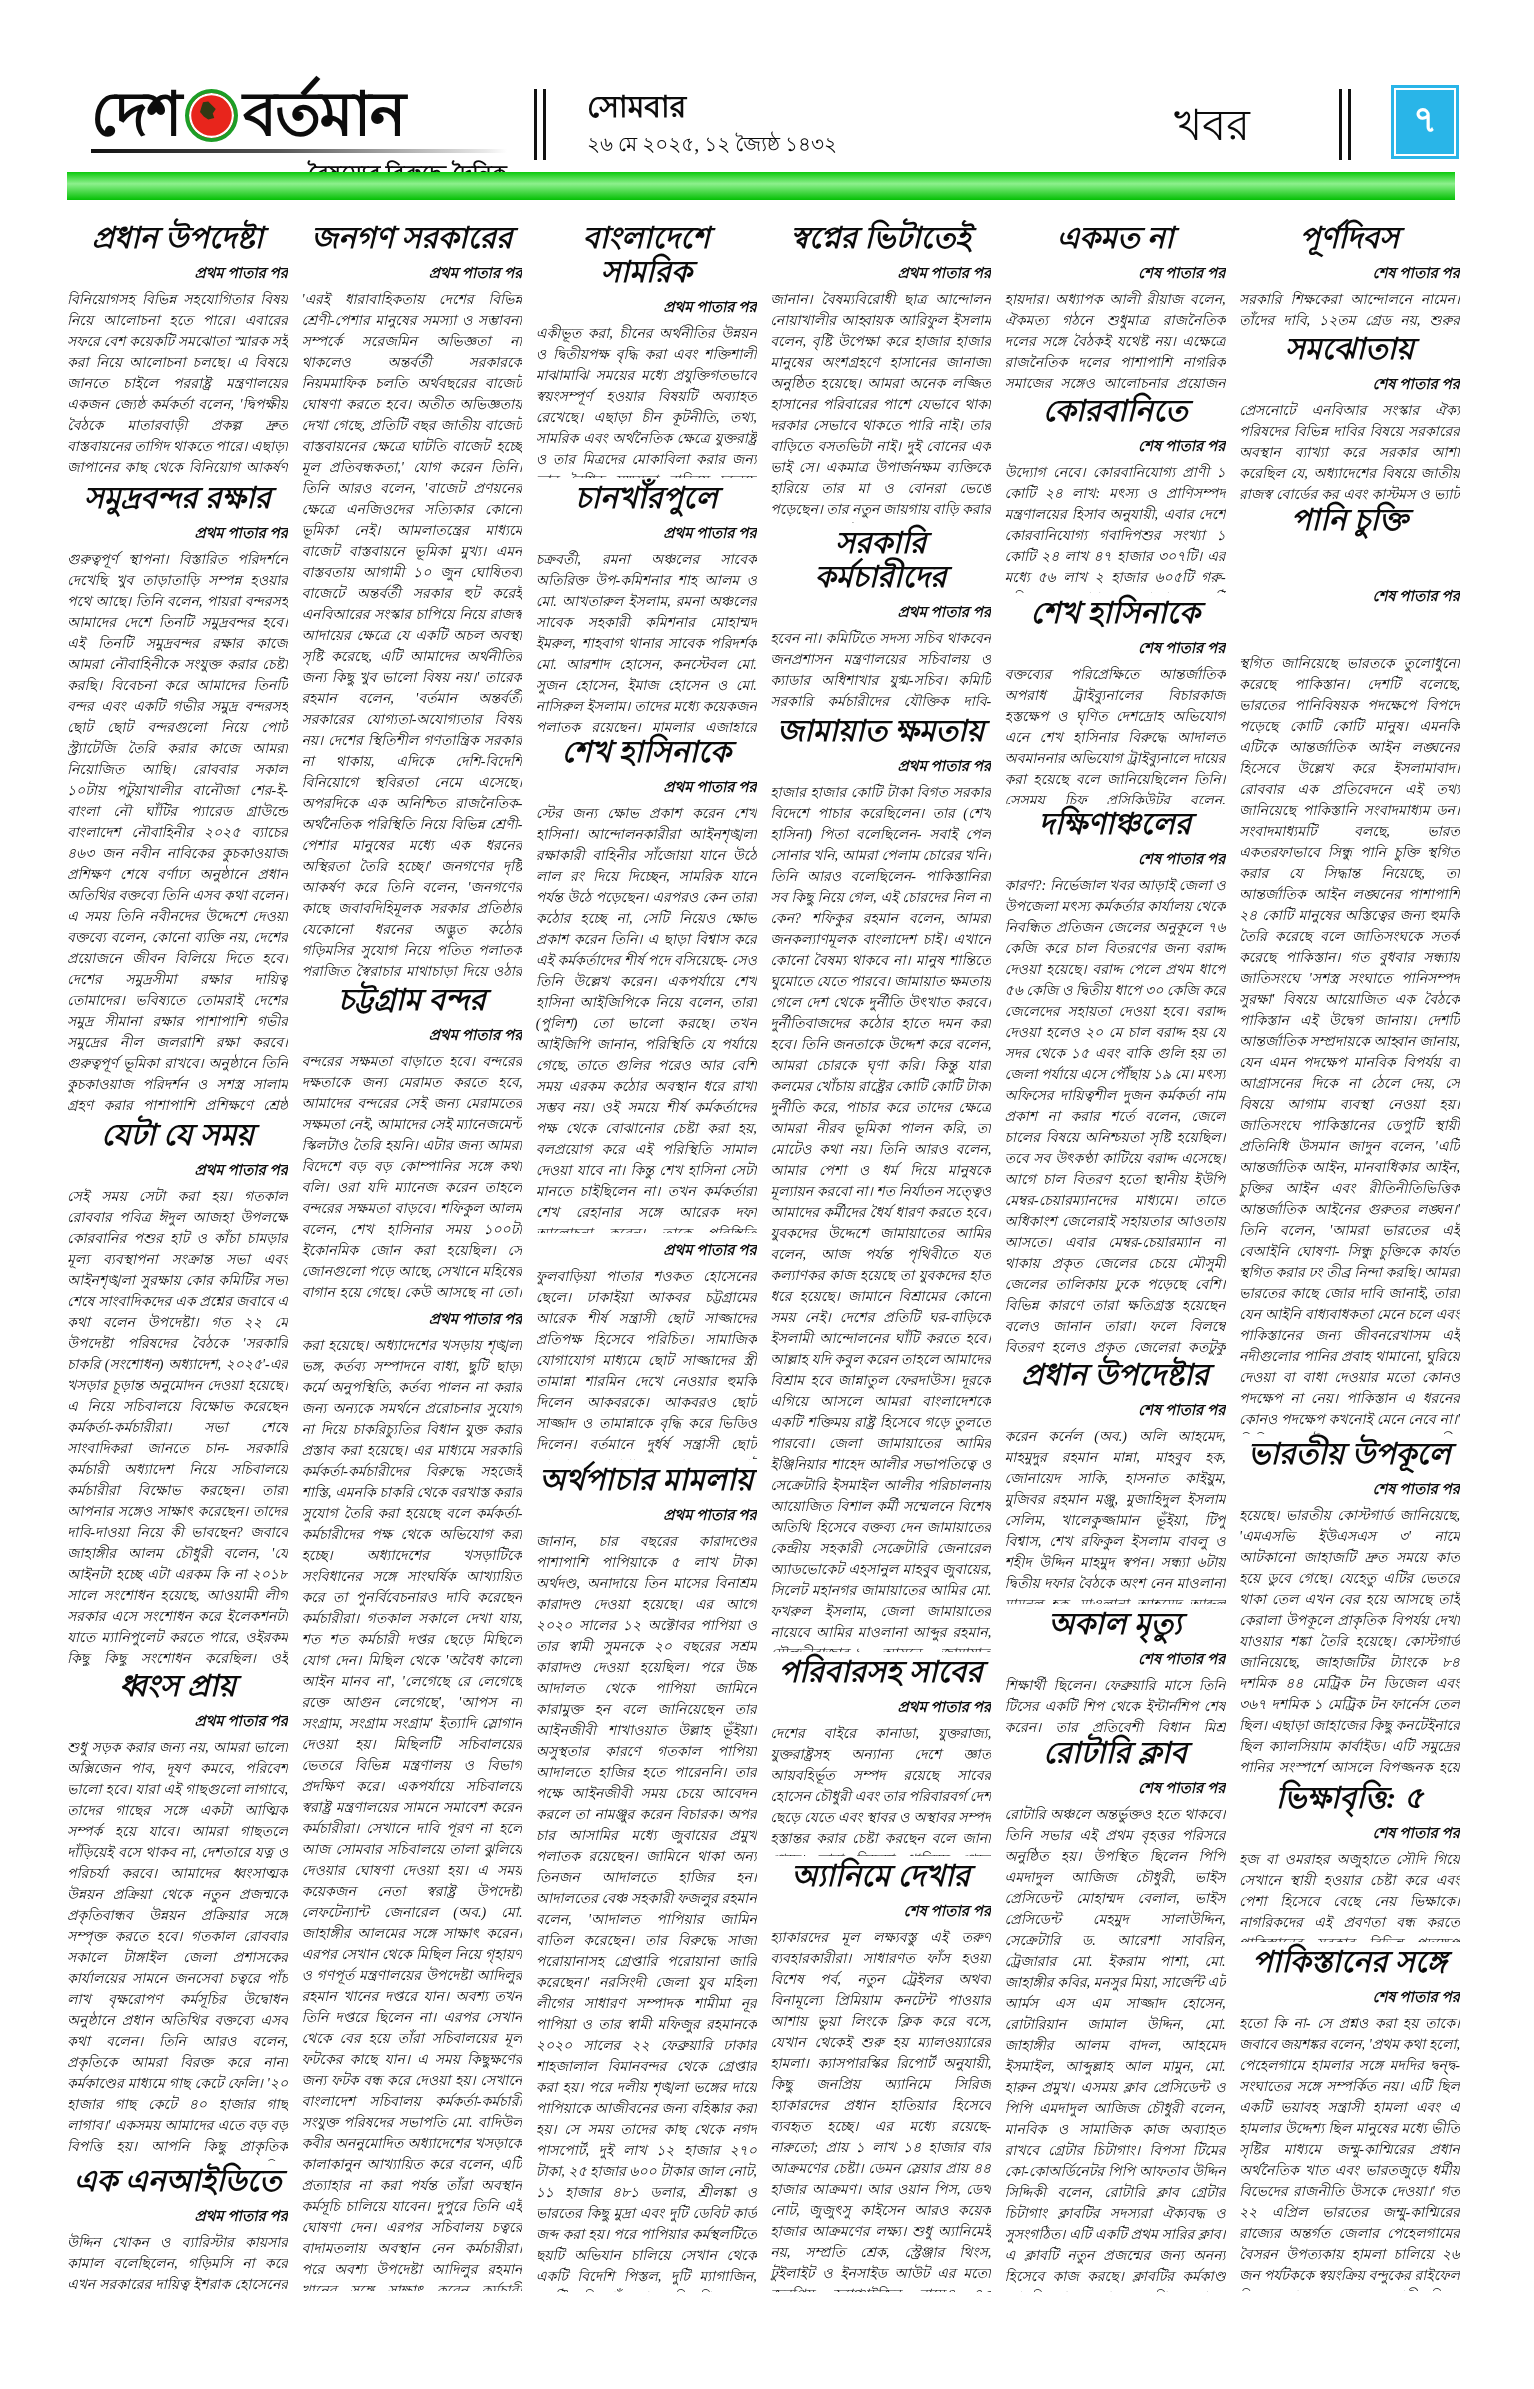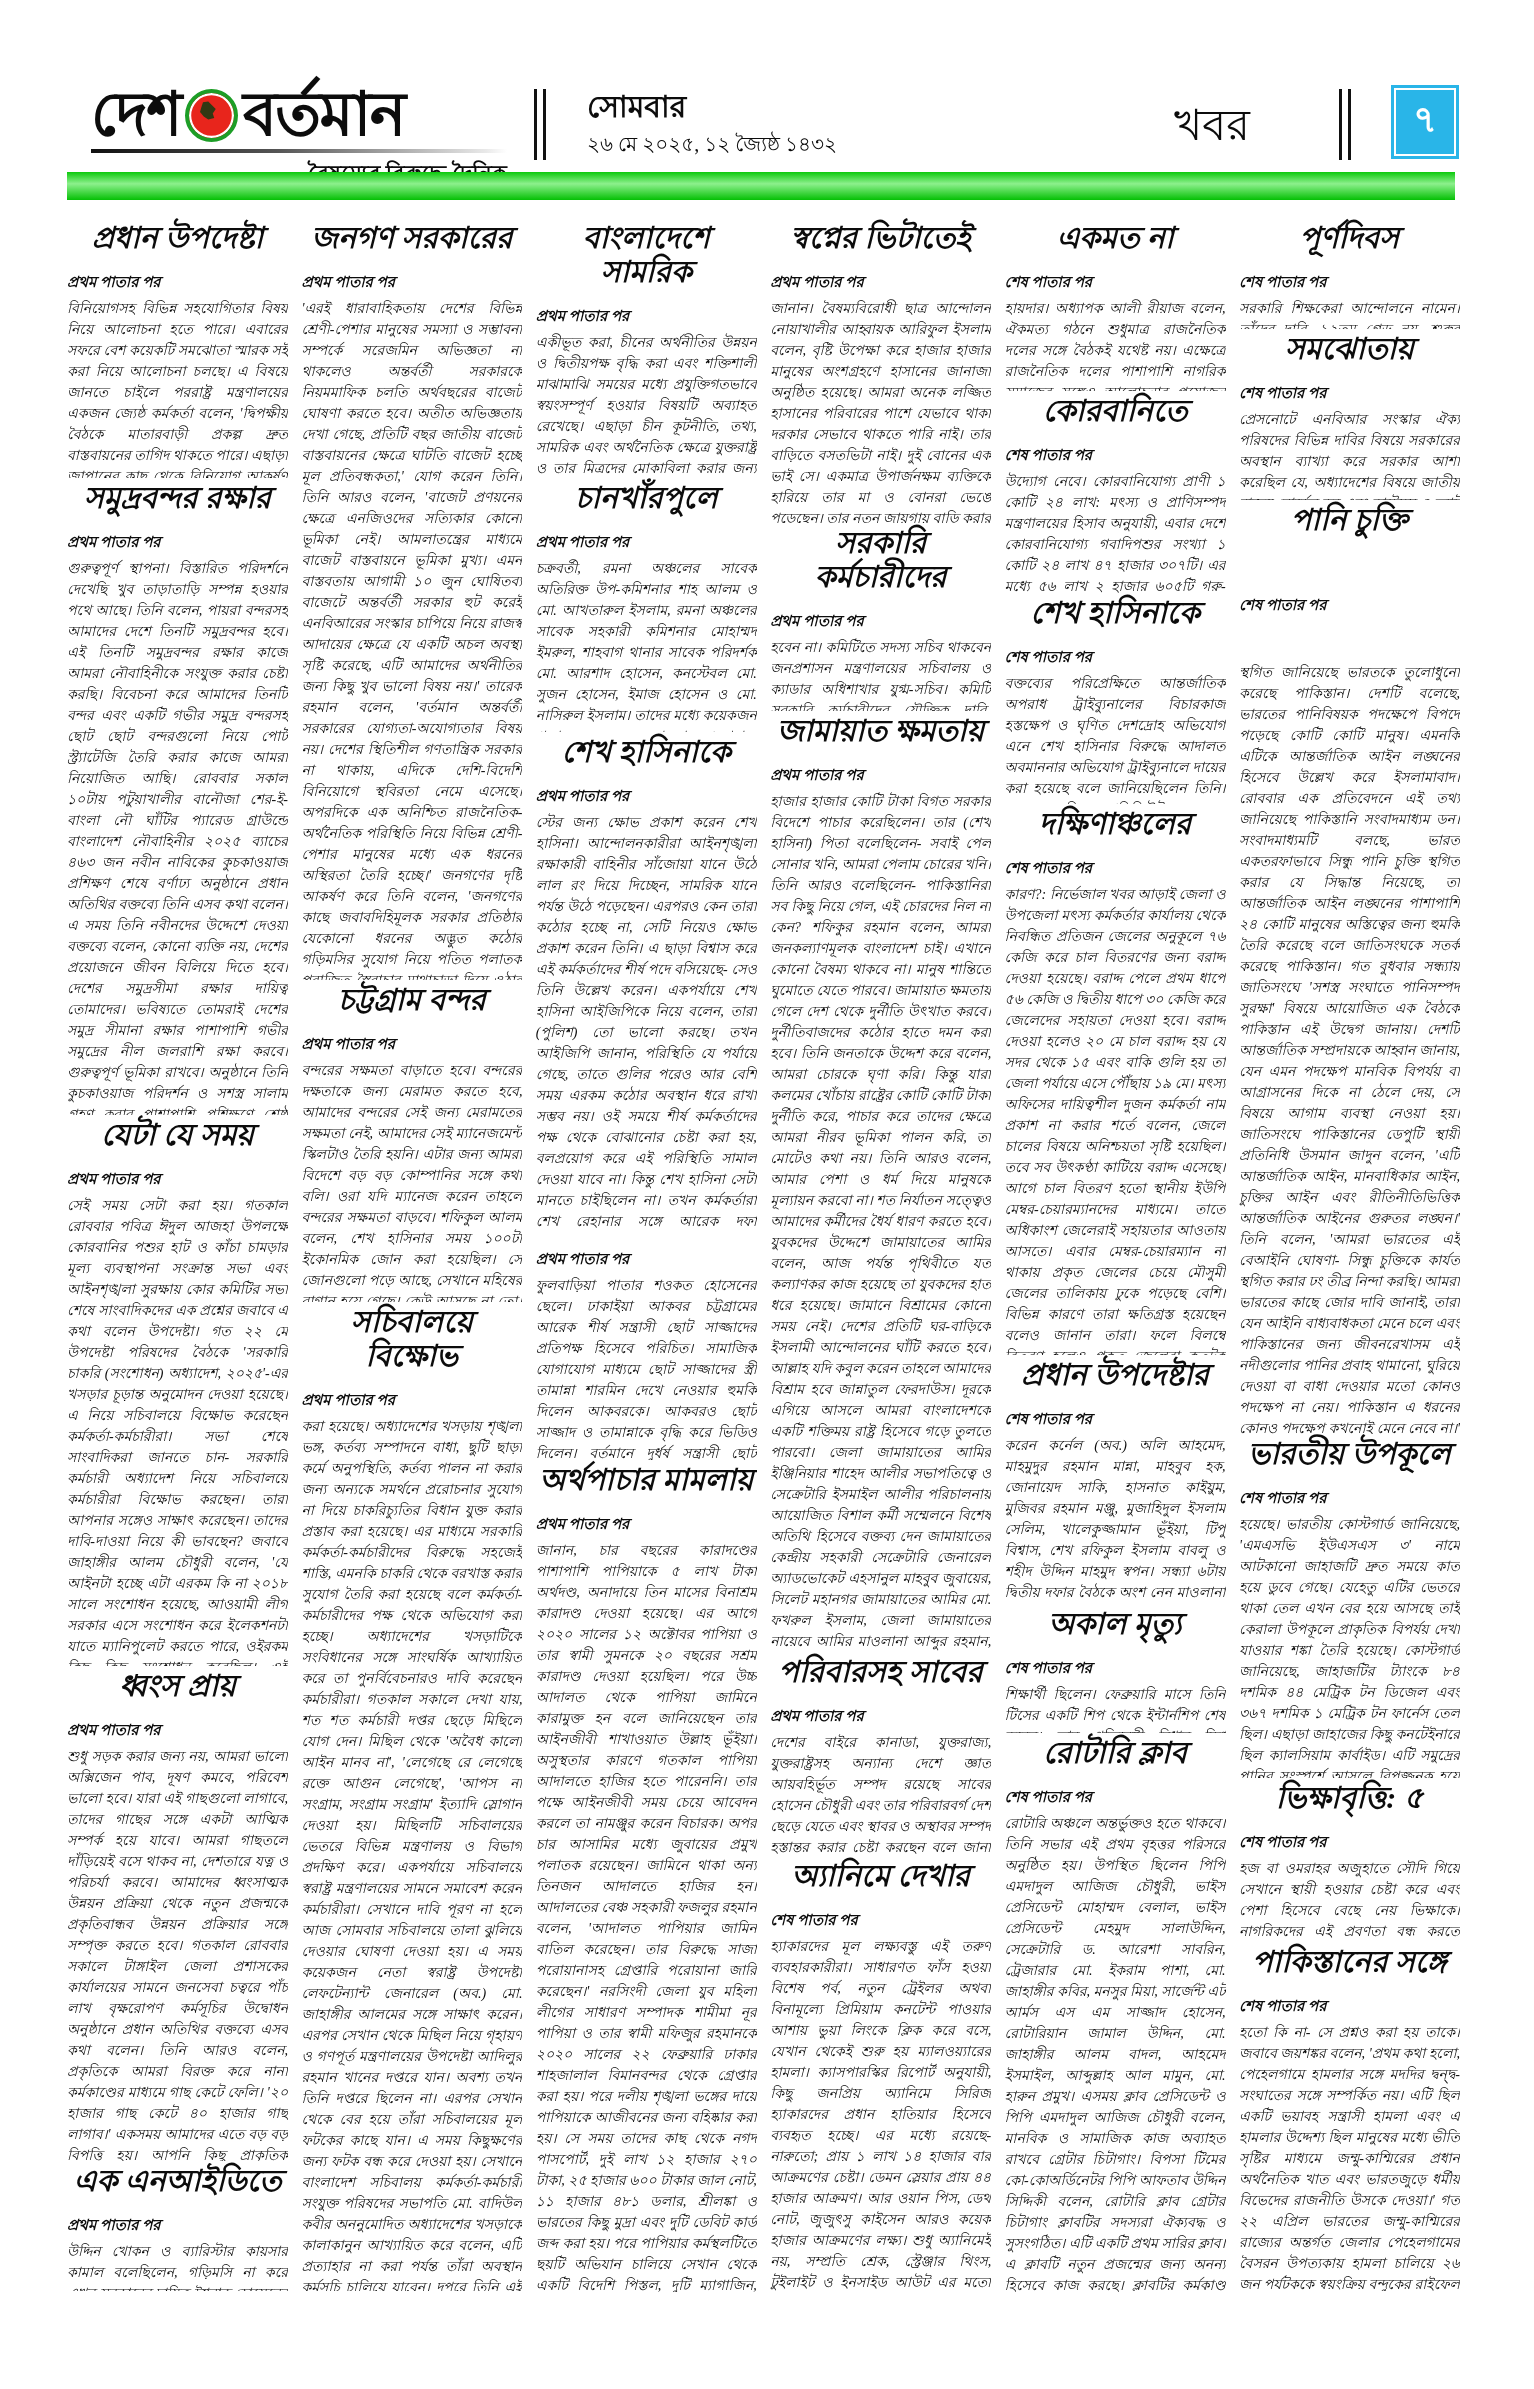--- a/index.html
+++ b/index.html
@@ -23,21 +23,21 @@
   .pagebox{position:absolute;left:1324px;top:1.5px;width:68px;height:74px;background:#29b5e8;display:flex;align-items:center;justify-content:center;}
   .pagebox-inner{width:58px;height:64px;border:2.2px solid #fff;display:flex;align-items:center;justify-content:center;}
   .pageno{font-size:37px;font-weight:bold;color:#fff;}
   
   .greenbar{position:absolute;left:67px;top:172px;width:1388px;height:28px;background:linear-gradient(180deg,#0cc90c 0%,#8df08d 42%,#05c005 100%);}
   
   .cols{position:absolute;left:67px;top:218px;width:1395px;height:2080px;display:flex;gap:13.4px;font-style:italic;}
   .col{width:221px;flex:0 0 auto;display:flex;flex-direction:column;}
   .article{overflow:hidden;display:flex;flex-direction:column;}
   .article-headline{font-size:30px;font-weight:bold;text-align:center;line-height:1.12;margin:3px 0 1.5px 0;flex:0 0 auto;}
-  .article-continuation{font-size:15px;font-weight:bold;text-align:left;margin:14px 0 3px 0;flex:0 0 auto;}
+  .article-continuation{font-size:15px;font-weight:bold;text-align:right;margin:5px 0 3px 0;flex:0 0 auto;}
   .article-body{font-size:14px;line-height:21px;text-align:justify;overflow:hidden;flex:1 1 auto;}
 </style>
 </head>
 <body>
 
 <div class="masthead">
   <div class="logo-wrap">
     <div class="logo-line">
       <span class="logo-txt">দেশ</span>
       <span class="emblem">
@@ -99,21 +99,20 @@
         <div class="article-headline">জনগণ সরকারের</div>
         <div class="article-continuation">প্রথম পাতার পর</div>
         <div class="article-body">'এরই ধারাবাহিকতায় দেশের বিভিন্ন শ্রেণী-পেশার মানুষের সমস্যা ও সম্ভাবনা সম্পর্কে সরেজমিন অভিজ্ঞতা না থাকলেও অন্তর্বর্তী সরকারকে নিয়মমাফিক চলতি অর্থবছরের বাজেট ঘোষণা করতে হবে। অতীত অভিজ্ঞতায় দেখা গেছে, প্রতিটি বছর জাতীয় বাজেট বাস্তবায়নের ক্ষেত্রে ঘাটতি বাজেট হচ্ছে মূল প্রতিবন্ধকতা,' যোগ করেন তিনি। তিনি আরও বলেন, 'বাজেট প্রণয়নের ক্ষেত্রে এনজিওদের সত্যিকার কোনো ভূমিকা নেই। আমলাতন্ত্রের মাধ্যমে বাজেট বাস্তবায়নে ভূমিকা মুখ্য। এমন বাস্তবতায় আগামী ১০ জুন ঘোষিতব্য বাজেটে অন্তর্বর্তী সরকার হুট করেই এনবিআরের সংস্কার চাপিয়ে নিয়ে রাজস্ব আদায়ের ক্ষেত্রে যে একটি অচল অবস্থা সৃষ্টি করেছে, এটি আমাদের অর্থনীতির জন্য কিছু খুব ভালো বিষয় নয়।' তারেক রহমান বলেন, 'বর্তমান অন্তর্বর্তী সরকারের যোগ্যতা-অযোগ্যতার বিষয় নয়। দেশের স্থিতিশীল গণতান্ত্রিক সরকার না থাকায়, এদিকে দেশি-বিদেশি বিনিয়োগে স্থবিরতা নেমে এসেছে। অপরদিকে এক অনিশ্চিত রাজনৈতিক-অর্থনৈতিক পরিস্থিতি নিয়ে বিভিন্ন শ্রেণী-পেশার মানুষের মধ্যে এক ধরনের অস্থিরতা তৈরি হচ্ছে।' জনগণের দৃষ্টি আকর্ষণ করে তিনি বলেন, 'জনগণের কাছে জবাবদিহিমূলক সরকার প্রতিষ্ঠার যেকোনো ধরনের অদ্ভুত কঠোর গড়িমসির সুযোগ নিয়ে পতিত পলাতক পরাজিত স্বৈরাচার মাথাচাড়া দিয়ে ওঠার অপচেষ্টার রয়েছে। আমি দৃঢ়তার বিশ্বাস প্রতিস্বাক্ষরিকীভাবে এই প্রত্যাশা রাখছি।' তিনি বলেন, 'অন্তর্বর্তী সরকারের প্রধানের সঙ্গে দেখা করার রাজনৈতিক দলগুলো আবারো জাতীয় নির্বাচনের তারিখ-দিন সুস্পষ্ট দিনক্ষণ ঘোষণার দাবি জানিয়েছে। বিএনপির দাবি আগামী ডিসেম্বরের ভেতরে জাতীয় নির্বাচন চেয়েছে নির্বাচনের লক্ষ্যে জনপ্রশাসন, আইনশৃঙ্খলা বাহিনীর প্রয়োজনীয় সংস্কারের জন্য অন্তর্বর্তী সরকারের প্রতি বিএনপির আমরা যারা একসঙ্গে রাজপথে আন্দোলন করেছি, আমাদের সর্বাত্মক সমর্থন অব্যাহত রেখেছি।' 'সুতরাং দেশ-বিদেশে সম্মানিত দক্ষ ও যোগ্য ব্যক্তিত্ব অন্তর্বর্তী সরকারের প্রধানের নেতৃত্বে জনগণ অবিলম্বে দেশের ইতিহাসের সবচেয়ে অবাধ-নিরপেক্ষ একটি জাতীয় নির্বাচন দেখতে পাবে। আজকে এনসিপির প্রতিদ্বন্দ্বিতায় এই প্রত্যাশা রাখছি।'</div>
       </div>
       <div class="article" style="height: 322px;">
         <div class="article-headline">চট্টগ্রাম বন্দর</div>
         <div class="article-continuation">প্রথম পাতার পর</div>
         <div class="article-body">বন্দরের সক্ষমতা বাড়াতে হবে। বন্দরের দক্ষতাকে জন্য মেরামত করতে হবে, আমাদের বন্দরের সেই জন্য মেরামতের সক্ষমতা নেই, আমাদের সেই ম্যানেজমেন্ট স্কিলটাও তৈরি হয়নি। এটার জন্য আমরা বিদেশে বড় বড় কোম্পানির সঙ্গে কথা বলি। ওরা যদি ম্যানেজ করেন তাহলে বন্দরের সক্ষমতা বাড়বে। শফিকুল আলম বলেন, শেখ হাসিনার সময় ১০০টা ইকোনমিক জোন করা হয়েছিল। সে জোনগুলো পড়ে আছে, সেখানে মহিষের বাগান হয়ে গেছে। কেউ আসছে না তো। ইনভেস্টাররা না আসার মূল কারণ হচ্ছে, আমাদের বন্দরের সক্ষমতা নেই। আমাদের এখন থেকে দ্রুত একটি জিনিস বানিয়ে নেওয়ার মতো সক্ষমতা নেই।</div>
       </div>
       <div class="article" style="height: 989px;">
-        <div class="article-headline">সচিবালয়ে বিক্ষোভ</div>
         <div class="article-continuation">প্রথম পাতার পর</div>
         <div class="article-body">করা হয়েছে। অধ্যাদেশের খসড়ায় শৃঙ্খলা ভঙ্গ, কর্তব্য সম্পাদনে বাধা, ছুটি ছাড়া কর্মে অনুপস্থিতি, কর্তব্য পালন না করার জন্য অন্যকে সমর্থনে প্ররোচনার সুযোগ না দিয়ে চাকরিচ্যুতির বিধান যুক্ত করার প্রস্তাব করা হয়েছে। এর মাধ্যমে সরকারি কর্মকর্তা-কর্মচারীদের বিরুদ্ধে সহজেই শাস্তি, এমনকি চাকরি থেকে বরখাস্ত করার সুযোগ তৈরি করা হয়েছে বলে কর্মকর্তা-কর্মচারীদের পক্ষ থেকে অভিযোগ করা হচ্ছে। অধ্যাদেশের খসড়াটিকে সংবিধানের সঙ্গে সাংঘর্ষিক আখ্যায়িত করে তা পুনর্বিবেচনারও দাবি করেছেন কর্মচারীরা। গতকাল সকালে দেখা যায়, শত শত কর্মচারী দপ্তর ছেড়ে মিছিলে যোগ দেন। মিছিল থেকে 'অবৈধ কালো আইন মানব না', 'লেগেছে রে লেগেছে রক্তে আগুন লেগেছে', 'আপস না সংগ্রাম, সংগ্রাম সংগ্রাম' ইত্যাদি স্লোগান দেওয়া হয়। মিছিলটি সচিবালয়ের ভেতরে বিভিন্ন মন্ত্রণালয় ও বিভাগ প্রদক্ষিণ করে। একপর্যায়ে সচিবালয়ে স্বরাষ্ট্র মন্ত্রণালয়ের সামনে সমাবেশ করেন কর্মচারীরা। সেখানে দাবি পূরণ না হলে আজ সোমবার সচিবালয়ে তালা ঝুলিয়ে দেওয়ার ঘোষণা দেওয়া হয়। এ সময় কয়েকজন নেতা স্বরাষ্ট্র উপদেষ্টা লেফটেন্যান্ট জেনারেল (অব.) মো. জাহাঙ্গীর আলমের সঙ্গে সাক্ষাৎ করেন। এরপর সেখান থেকে মিছিল নিয়ে গৃহায়ণ ও গণপূর্ত মন্ত্রণালয়ের উপদেষ্টা আদিলুর রহমান খানের দপ্তরে যান। অবশ্য তখন তিনি দপ্তরে ছিলেন না। এরপর সেখান থেকে বের হয়ে তাঁরা সচিবালয়ের মূল ফটকের কাছে যান। এ সময় কিছুক্ষণের জন্য ফটক বন্ধ করে দেওয়া হয়। সেখানে বাংলাদেশ সচিবালয় কর্মকর্তা-কর্মচারী সংযুক্ত পরিষদের সভাপতি মো. বাদিউল কবীর অননুমোদিত অধ্যাদেশের খসড়াকে কালাকানুন আখ্যায়িত করে বলেন, এটি প্রত্যাহার না করা পর্যন্ত তাঁরা অবস্থান কর্মসূচি চালিয়ে যাবেন। দুপুরে তিনি এই ঘোষণা দেন। এরপর সচিবালয় চত্বরে বাদামতলায় অবস্থান নেন কর্মচারীরা। পরে অবশ্য উপদেষ্টা আদিলুর রহমান খানের সঙ্গে সাক্ষাৎ করেন কর্মচারী নেতারা। নাম প্রকাশে অনিচ্ছুক একজন কর্মকর্তা বলেন, উপদেষ্টা আদিলুর রহমান খান তাঁদের বলেছেন দাবির বিষয়টি তিনি প্রধান উপদেষ্টার কাছে তুলে ধরবেন। এ রকম পরিস্থিতিতে একজন কর্মচারী নেতা বলেন, আজ সোমবার সচিবালয়ের ফটকগুলোর কাছে অবস্থান নেবেন কর্মচারীরা। এ সময় কাউকে ঢুকতে এবং বের হতে দেওয়া হবে না। অন্যদিকে, জাতীয় রাজস্ব বোর্ড (এনবিআর) বিলুপ্তির অধ্যাদেশ জারির প্রতিবাদে রাজধানীর আগারগাঁওয়ে এনবিআর ভবনে কর্মবিরতি কর্মসূচি চলছে। বেশির ভাগ শুল্ক-কর কর্মকর্তা-কর্মচারী এনবিআরের নিচতলায় প্রধান ফটকের পাশেই অবস্থান নেন। এতে বন্ধ হয়ে যায় প্রবেশের প্রধান দুই ফটক। গতকাল সকাল নয়টা থেকে এ পরিস্থিতি শুরু হয়। এ কারণে এনবিআরের কার্যক্রম বন্ধ থাকে। কয়েক দিন ধরে এনবিআর সংস্কার ঐক্য পরিষদের ব্যানারে এ আন্দোলন চলছে। এনবিআর ও অভ্যন্তরীণ সম্পদ বিভাগ বিলুপ্ত করে রাজস্ব নীতি ও রাজস্ব ব্যবস্থাপনা বিভাগ নামে দুটি বিভাগ করে ১২ মে অধ্যাদেশ জারি করে সরকার। এর পর থেকে এর প্রতিবাদ করে আসছেন রাজস্ব বোর্ডের কর্মকর্তা-কর্মচারীরা।</div>
       </div>
     </div>
     <div class="col">
       <div class="article" style="height: 260px;">
         <div class="article-headline">বাংলাদেশে সামরিক</div>
         <div class="article-continuation">প্রথম পাতার পর</div>
         <div class="article-body">একীভূত করা, চীনের অর্থনীতির উন্নয়ন ও দ্বিতীয়পক্ষ বৃদ্ধি করা এবং শক্তিশালী মাঝামাঝি সময়ের মধ্যে প্রযুক্তিগতভাবে স্বয়ংসম্পূর্ণ হওয়ার বিষয়টি অব্যাহত রেখেছে। এছাড়া চীন কূটনীতি, তথ্য, সামরিক এবং অর্থনৈতিক ক্ষেত্রে যুক্তরাষ্ট্র ও তার মিত্রদের মোকাবিলা করার জন্য তার বৈশ্বিক সক্ষমতা বাড়িয়ে চলেছে বলেও প্রতিবেদনে উল্লেখ করা হয়েছে। মার্কিন সামরিক সংস্থা আরও বলেছে, একই সাথে, মার্কিন সামরিক জোটে প্রতি ছদ্মবিন্যাস ও রাজনৈতিক সমর্থন দুর্বল করার দিকেও তার মনোযোগ থাকবে।</div>
       </div>

